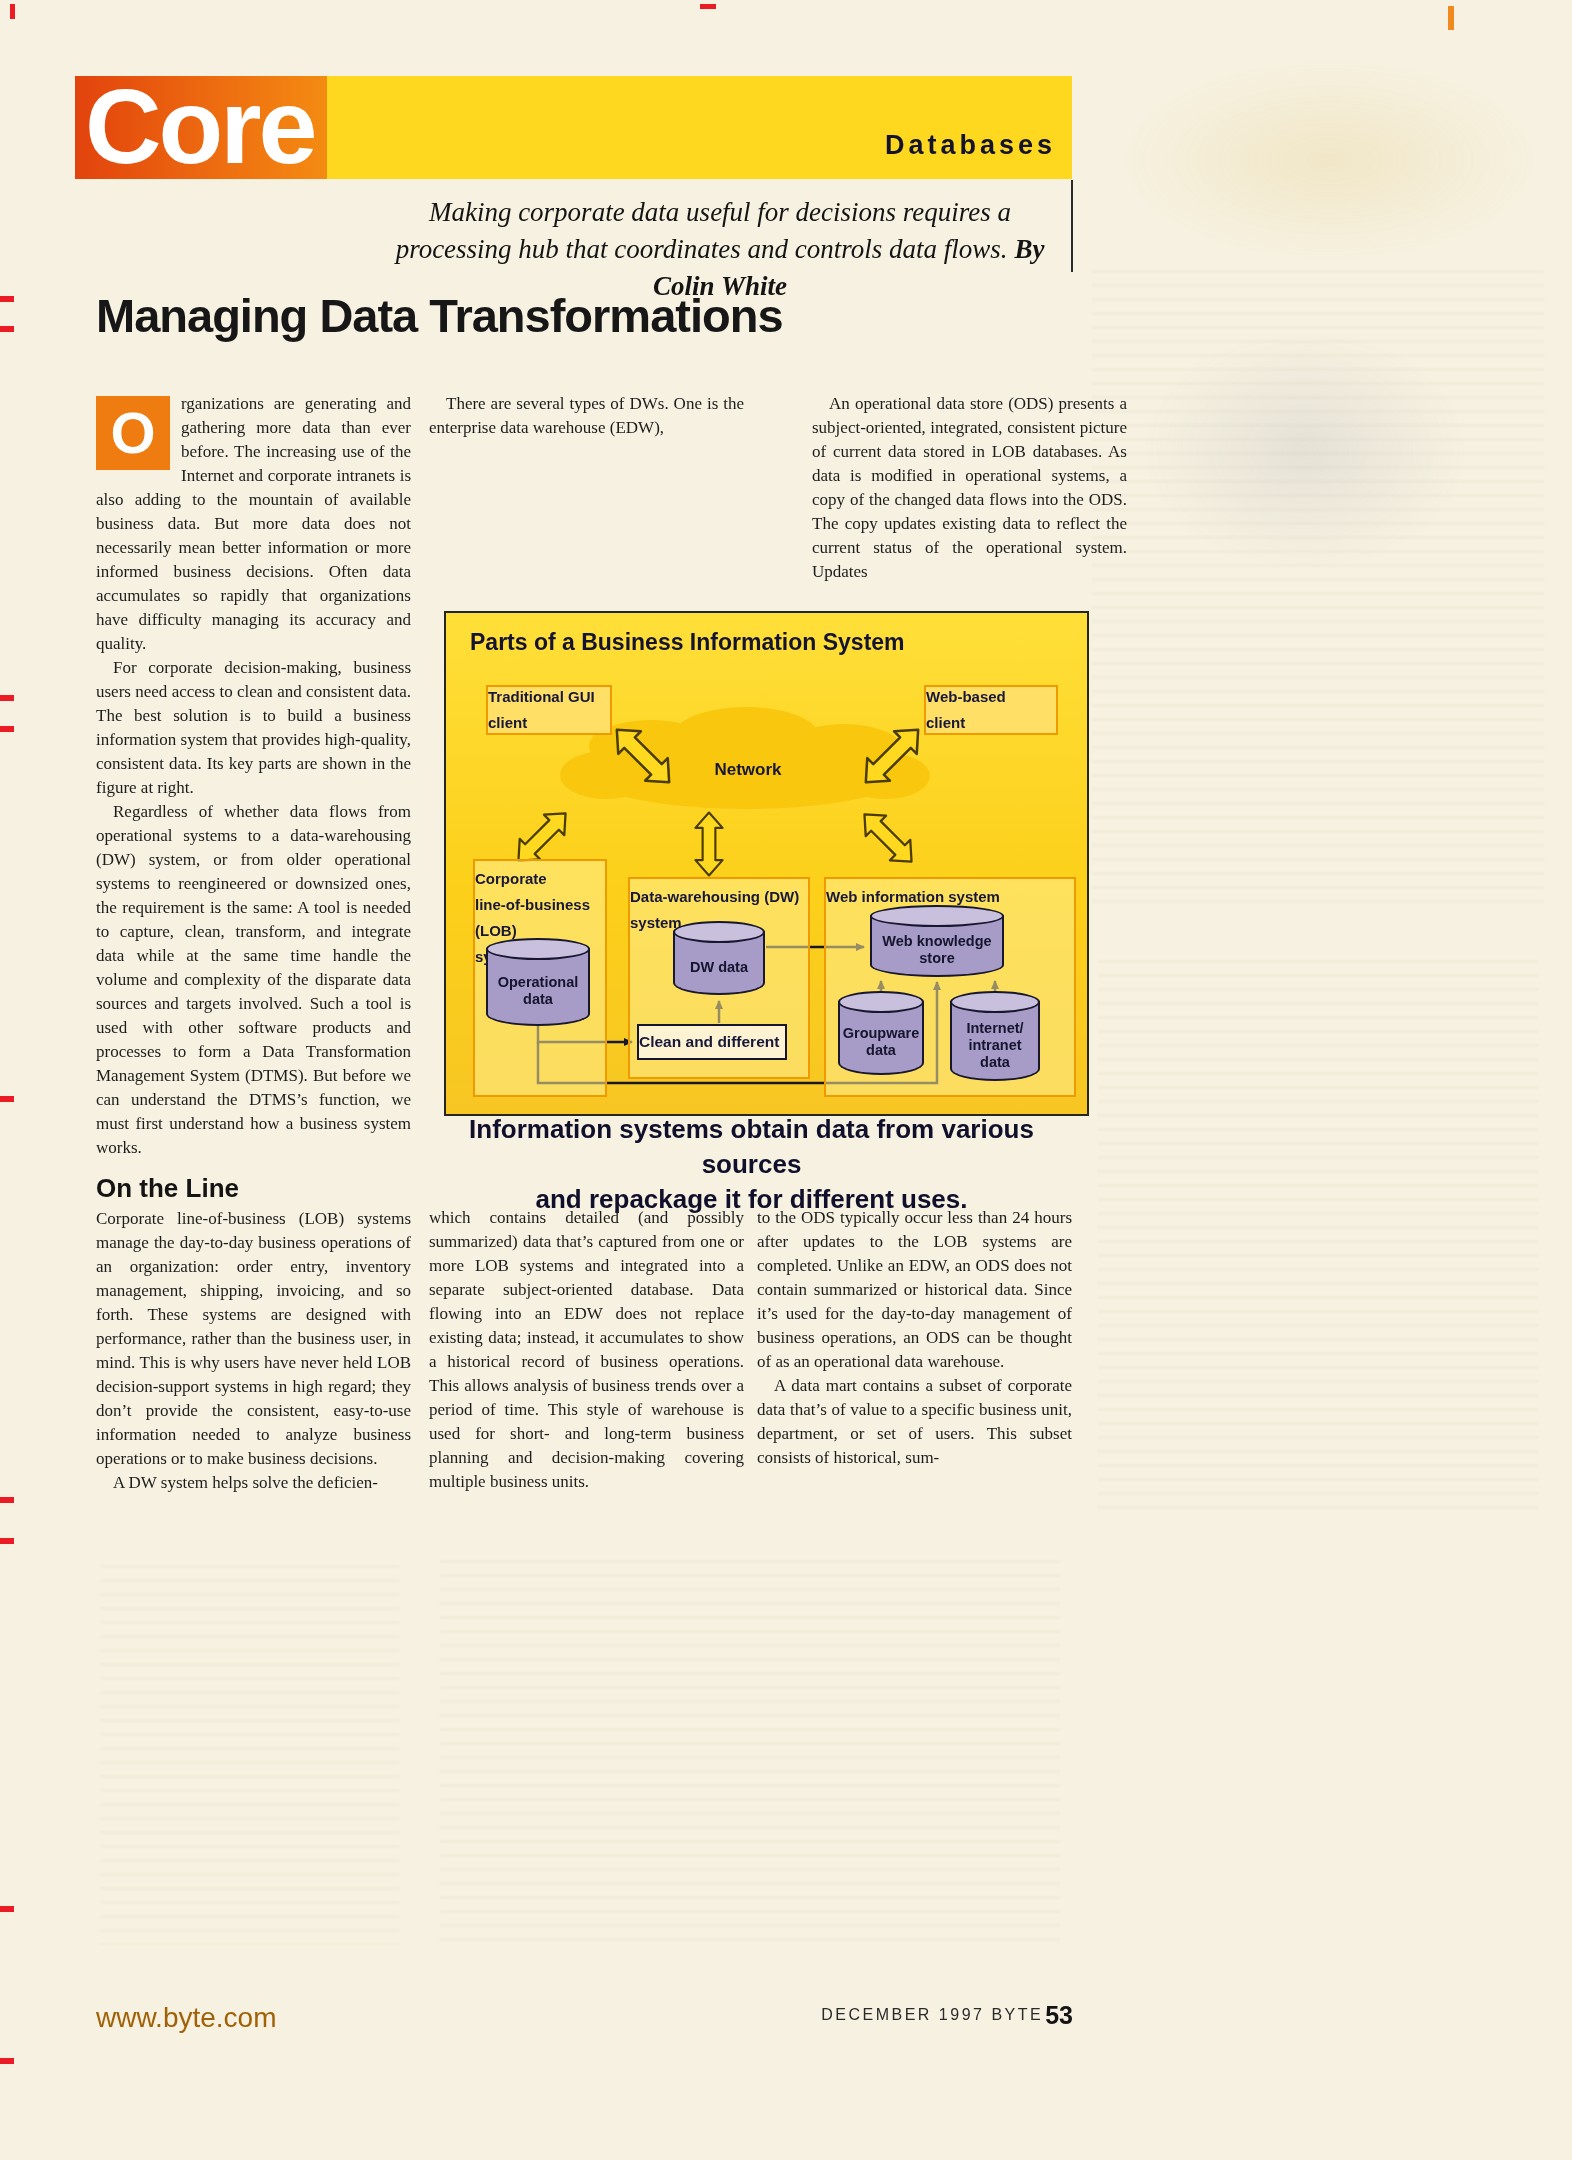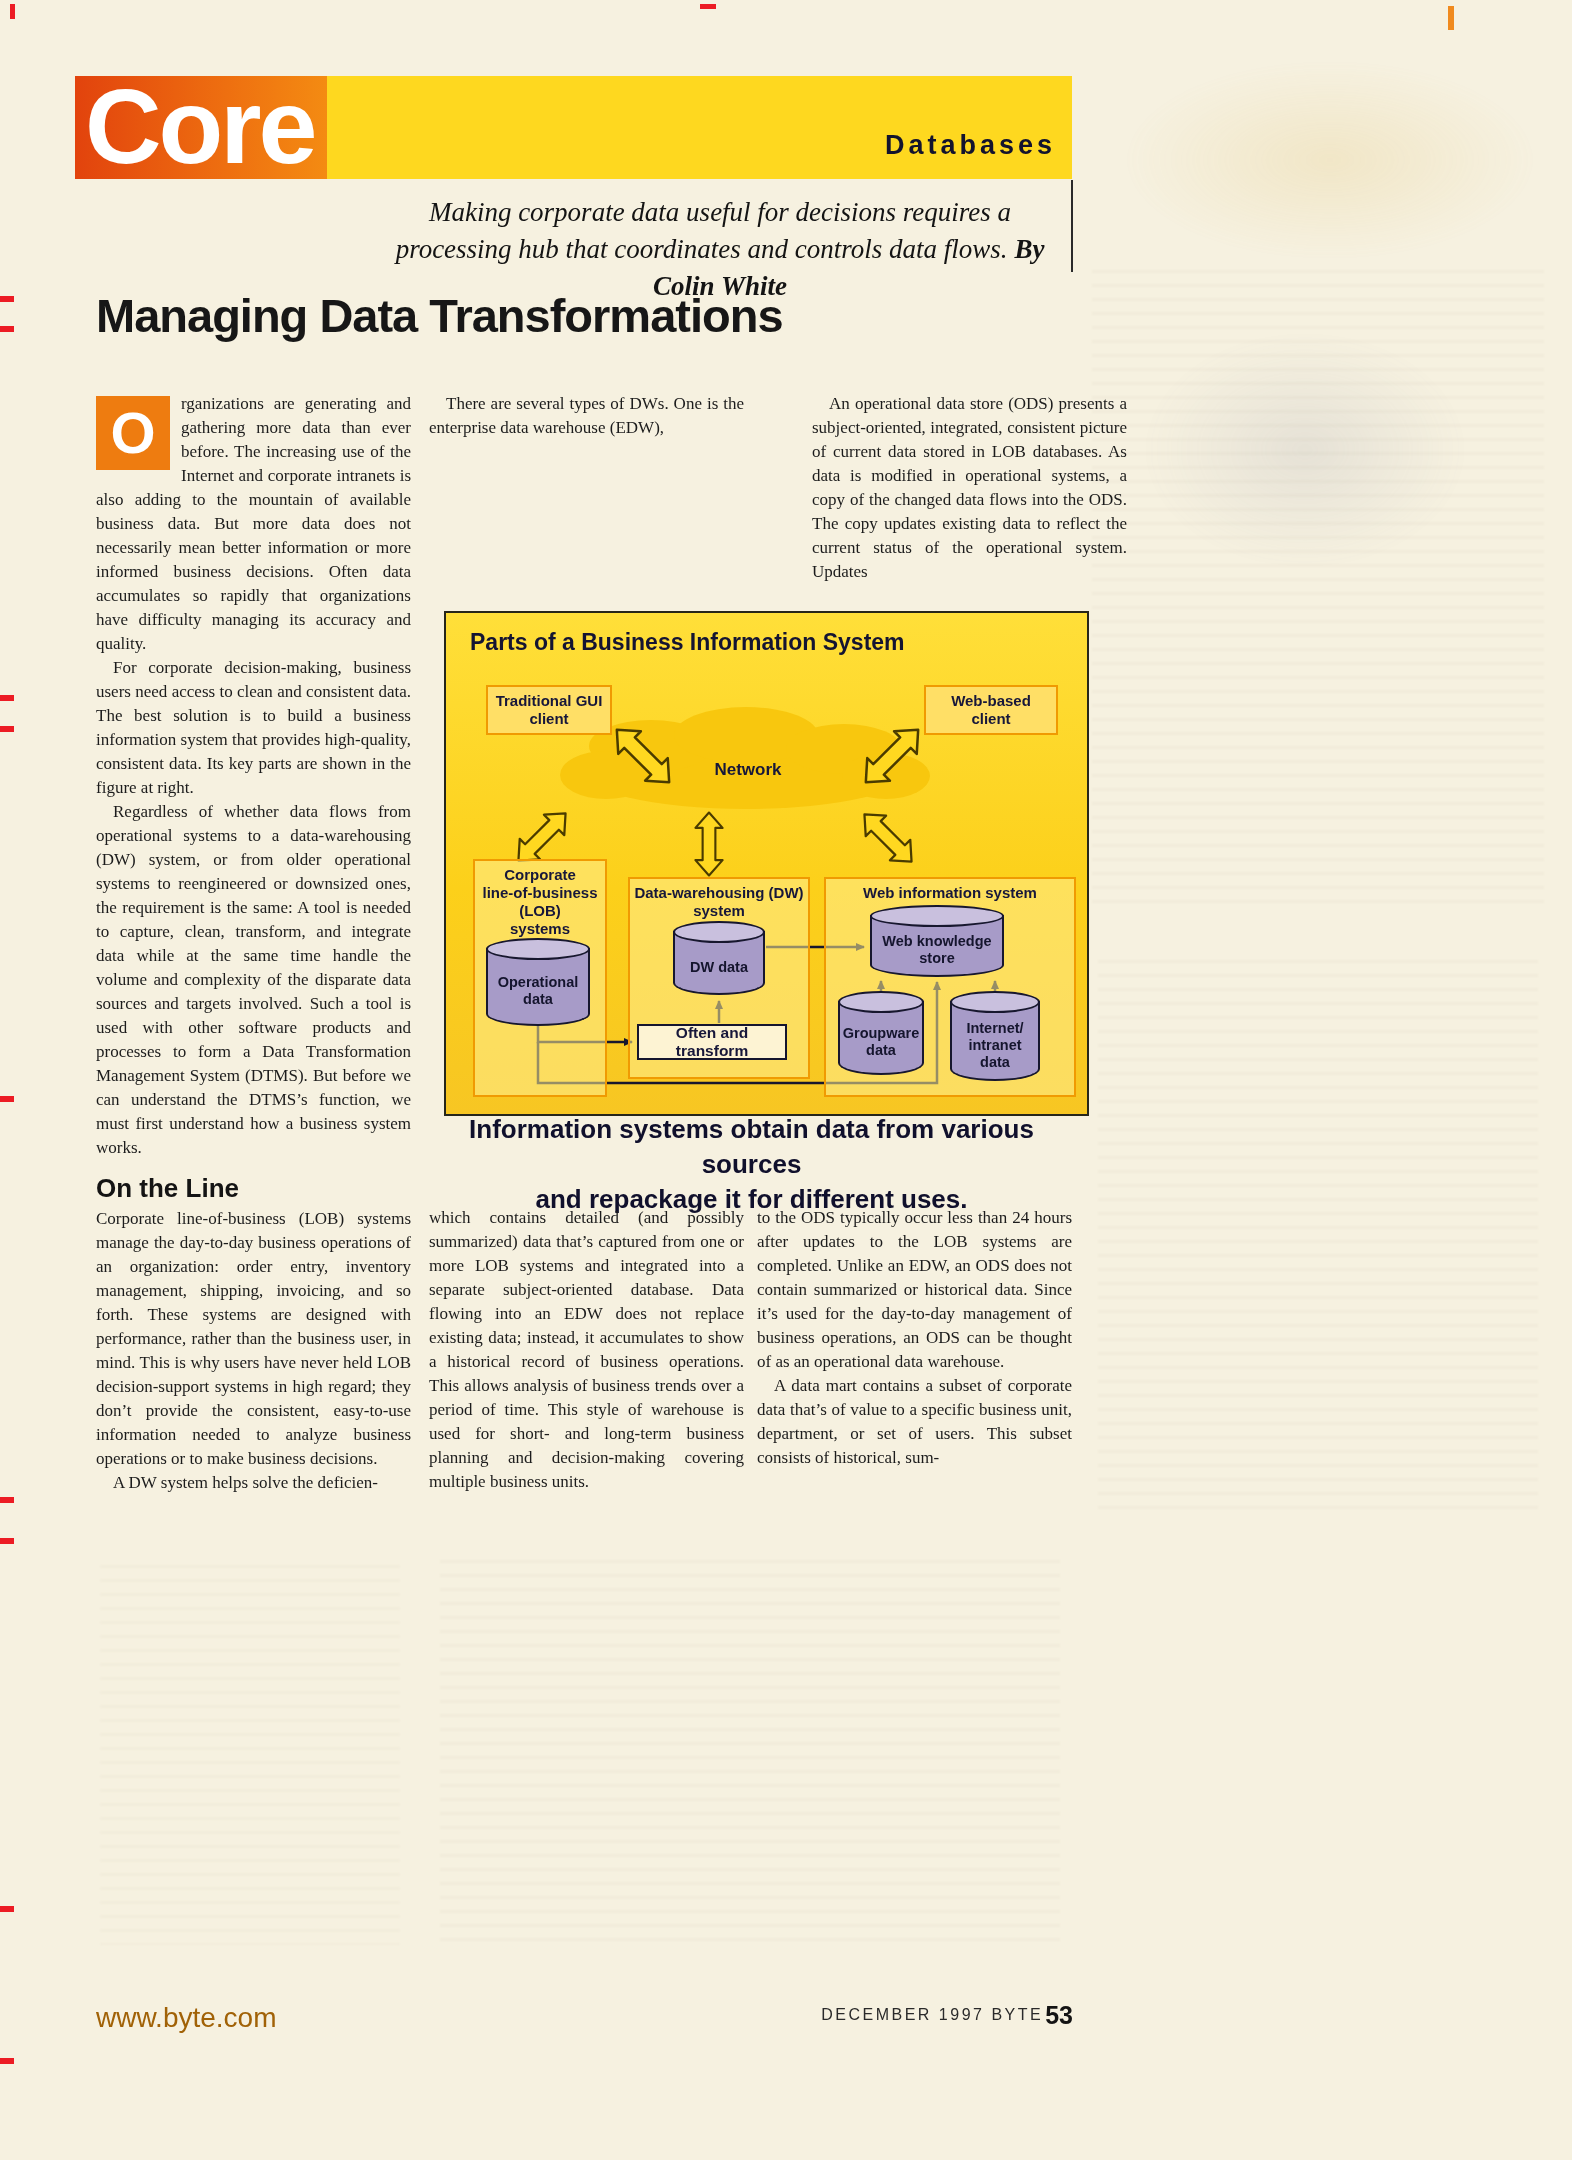--- a/index.html
+++ b/index.html
@@ -54,23 +54,23 @@
            font-size:58px;line-height:74px;text-align:center;}
 
   
   .fig{position:absolute;left:428px;top:595px;width:645px;height:505px;box-sizing:border-box;
        border:2px solid #26261a;
        background:linear-gradient(180deg,#ffdf39 0%,#fcd01a 55%,#f7c623 100%);}
   .fig-svg{position:absolute;left:0;top:0;}
   .fig-title{position:absolute;left:24px;top:16px;font-family:"Liberation Sans",sans-serif;
              font-weight:bold;font-size:23px;color:#141432;}
   .fnode{position:absolute;box-sizing:border-box;border:2.5px solid #f09a02;display:flex;
-         align-items:center;justify-content:center;text-align:center;
+         align-items:center;justify-content:center;
          font-family:"Liberation Sans",sans-serif;font-weight:bold;font-size:15px;
-         line-height:18px;color:#17173a;}
+         line-height:26px;color:#17173a;}
   .clientbox{background:#ffdf66;}
   .containerbox{background:rgba(255,238,148,.55);align-items:flex-start;padding-top:5px;}
   .cleanbox{background:#fdf3d3;border:2.5px solid #15152e;font-size:15.5px;}
   .nl{white-space:pre-line;width:100%;}
   .netlabel{position:absolute;left:252px;top:147px;width:100px;text-align:center;
             font-family:"Liberation Sans",sans-serif;font-weight:bold;font-size:17px;color:#17173a;}
   .cyl{position:absolute;}
   .cyl-top{position:absolute;left:0;right:0;top:0;height:22px;border-radius:50%;
            background:#c9c0de;border:2px solid #17172e;box-sizing:border-box;}
   .cyl-body{position:absolute;left:0;right:0;top:10px;bottom:0;background:#a79bc8;
@@ -230,21 +230,21 @@
     </div>
     <div class="cyl" style="left:504px;top:378px;width:90px;height:90px">
       <div class="cyl-body"></div>
       <div class="cyl-top"></div>
       <div class="cyl-label">Internet/
 intranet
 data</div>
     </div>
 
     <div class="fnode cleanbox" style="left:191px;top:411px;width:150px;height:36px">
-      <span class="nl">Often and transform</span>
+      <span class="nl">Clean and different</span>
       </div>
   </figure>
 
   <p class="fig-caption">Information systems obtain data from various sources
 and repackage it for different uses.</p>
 
   <div class="col col2b">
     <p>which contains detailed (and possibly summarized) data that’s captured from one or more LOB systems and integrated into a separate subject-oriented database. Data flowing into an EDW does not replace existing data; instead, it accumulates to show a historical record of business operations. This allows analysis of business trends over a period of time. This style of warehouse is used for short- and long-term business planning and decision-making covering multiple business units.</p>
   </div>
 

